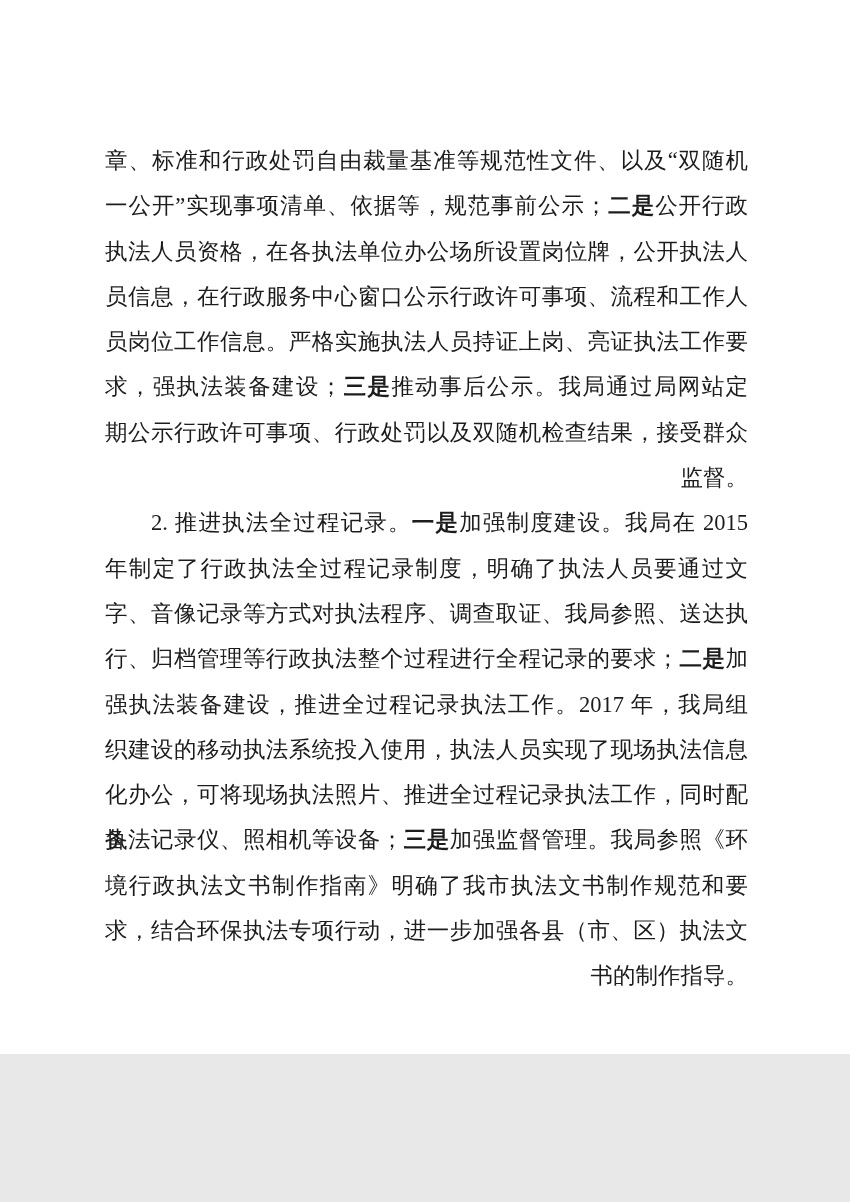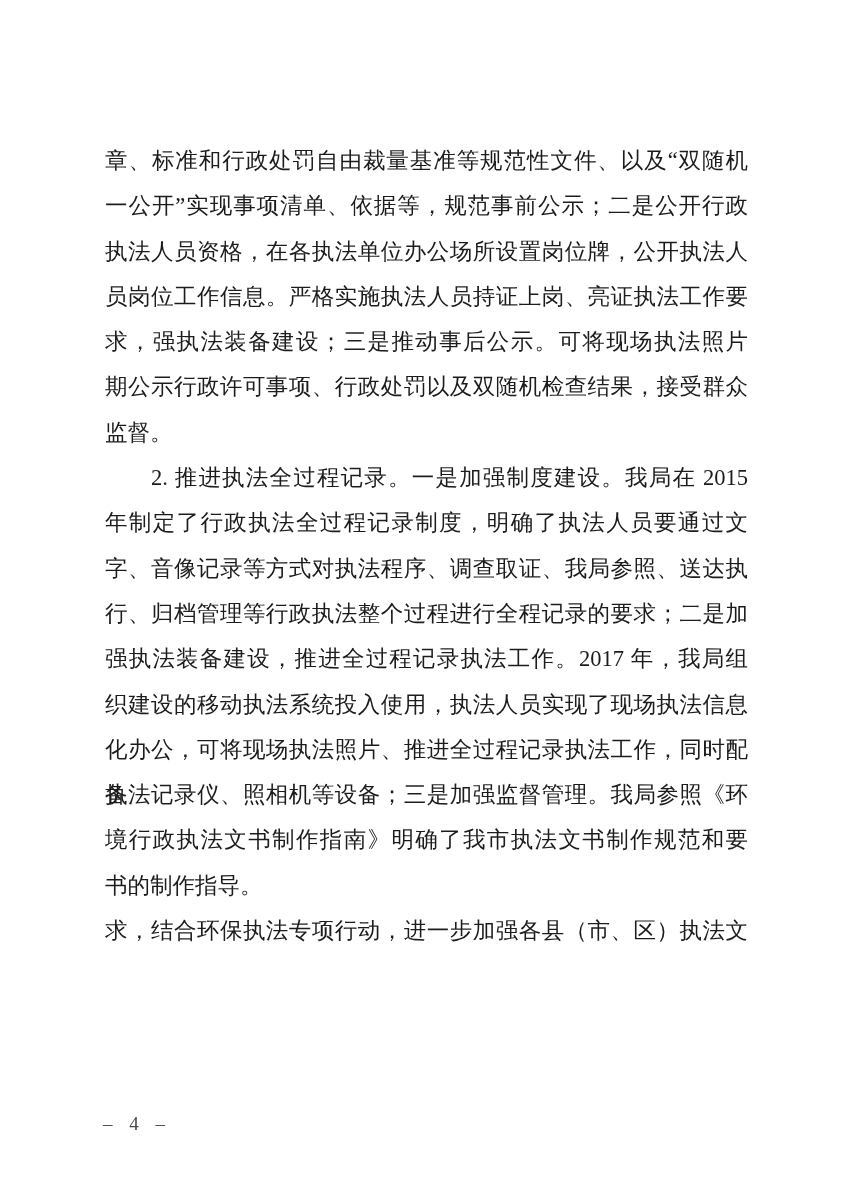--- a/index.html
+++ b/index.html
@@ -3,77 +3,78 @@
 <meta charset="utf-8">
 <style>
   * { margin: 0; padding: 0; box-sizing: border-box; }
   html, body {
     background: #e8e8e8;
     font-family: "Liberation Serif", "DejaVu Serif", serif;
   }
   .page {
     position: relative;
     width: 850px;
-    height: 1202px;
+    height: 1054px;
     margin: 0 auto;
     background: #ffffff;
     overflow: hidden;
   }
   .text-block {
     position: absolute;
     left: 105px;
     top: 138px;
     width: 643px;
     color: #1c1c1c;
   }
   .line {
     height: 45.3px;
     line-height: 45.3px;
     font-size: 22.5px;
-    text-align: left;
+    text-align: right;
     overflow: visible;
   }
   .line.justify {
     text-align: justify;
     text-align-last: justify;
     text-justify: inter-ideograph;
   }
   .line.indent {
     text-indent: 46px;
   }
   .line .bold {
-    font-weight: 400;
+    font-weight: 700;
   }
   .page-number {
     position: absolute;
     left: 103px;
     top: 1113px;
     font-size: 19px;
     letter-spacing: 6px;
     color: #4a4a4a;
   }
 </style>
 </head>
 <body>
 
 <div class="page">
   <div class="text-block" id="text-block">
       <div class="line justify"><span>章、标准和行政处罚自由裁量基准等规范性文件、以及“双随机</span></div>
       <div class="line justify"><span>一公开”实现事项清单、依据等，规范事前公示；</span><span class="bold">二是</span><span>公开行政</span></div>
       <div class="line justify"><span>执法人员资格，在各执法单位办公场所设置岗位牌，公开执法人</span></div>
+      <div class="line justify"><span>员信息，在行政服务中心窗口公示行政许可事项、流程和工作人</span></div>
       <div class="line justify"><span>员岗位工作信息。严格实施执法人员持证上岗、亮证执法工作要</span></div>
-      <div class="line justify"><span>求，强执法装备建设；</span><span class="bold">三是</span><span>推动事后公示。可将现场执法照片</span></div>
+      <div class="line justify"><span>求，强执法装备建设；</span><span class="bold">三是</span><span>推动事后公示。我局通过局网站定</span></div>
       <div class="line justify"><span>期公示行政许可事项、行政处罚以及双随机检查结果，接受群众</span></div>
       <div class="line"><span>监督。</span></div>
       <div class="line justify indent"><span>2. 推进执法全过程记录。</span><span class="bold">一是</span><span>加强制度建设。我局在 2015</span></div>
       <div class="line justify"><span>年制定了行政执法全过程记录制度，明确了执法人员要通过文</span></div>
       <div class="line justify"><span>字、音像记录等方式对执法程序、调查取证、我局参照、送达执</span></div>
       <div class="line justify"><span>行、归档管理等行政执法整个过程进行全程记录的要求；</span><span class="bold">二是</span><span>加</span></div>
       <div class="line justify"><span>强执法装备建设，推进全过程记录执法工作。2017 年，我局组</span></div>
       <div class="line justify"><span>织建设的移动执法系统投入使用，执法人员实现了现场执法信息</span></div>
       <div class="line justify"><span>化办公，可将现场执法照片、推进全过程记录执法工作，同时配备</span></div>
       <div class="line justify"><span>执法记录仪、照相机等设备；</span><span class="bold">三是</span><span>加强监督管理。我局参照《环</span></div>
       <div class="line justify"><span>境行政执法文书制作指南》明确了我市执法文书制作规范和要</span></div>
+      <div class="line justify"><span>求，结合环保执法专项行动，进一步加强各县（市、区）执法文</span></div>
       <div class="line"><span>书的制作指导。</span></div>
-      <div class="line justify"><span>求，结合环保执法专项行动，进一步加强各县（市、区）执法文</span></div>
     </div>
   <div class="page-number">– 4 –</div>
 </div>
 
 </body></html>

